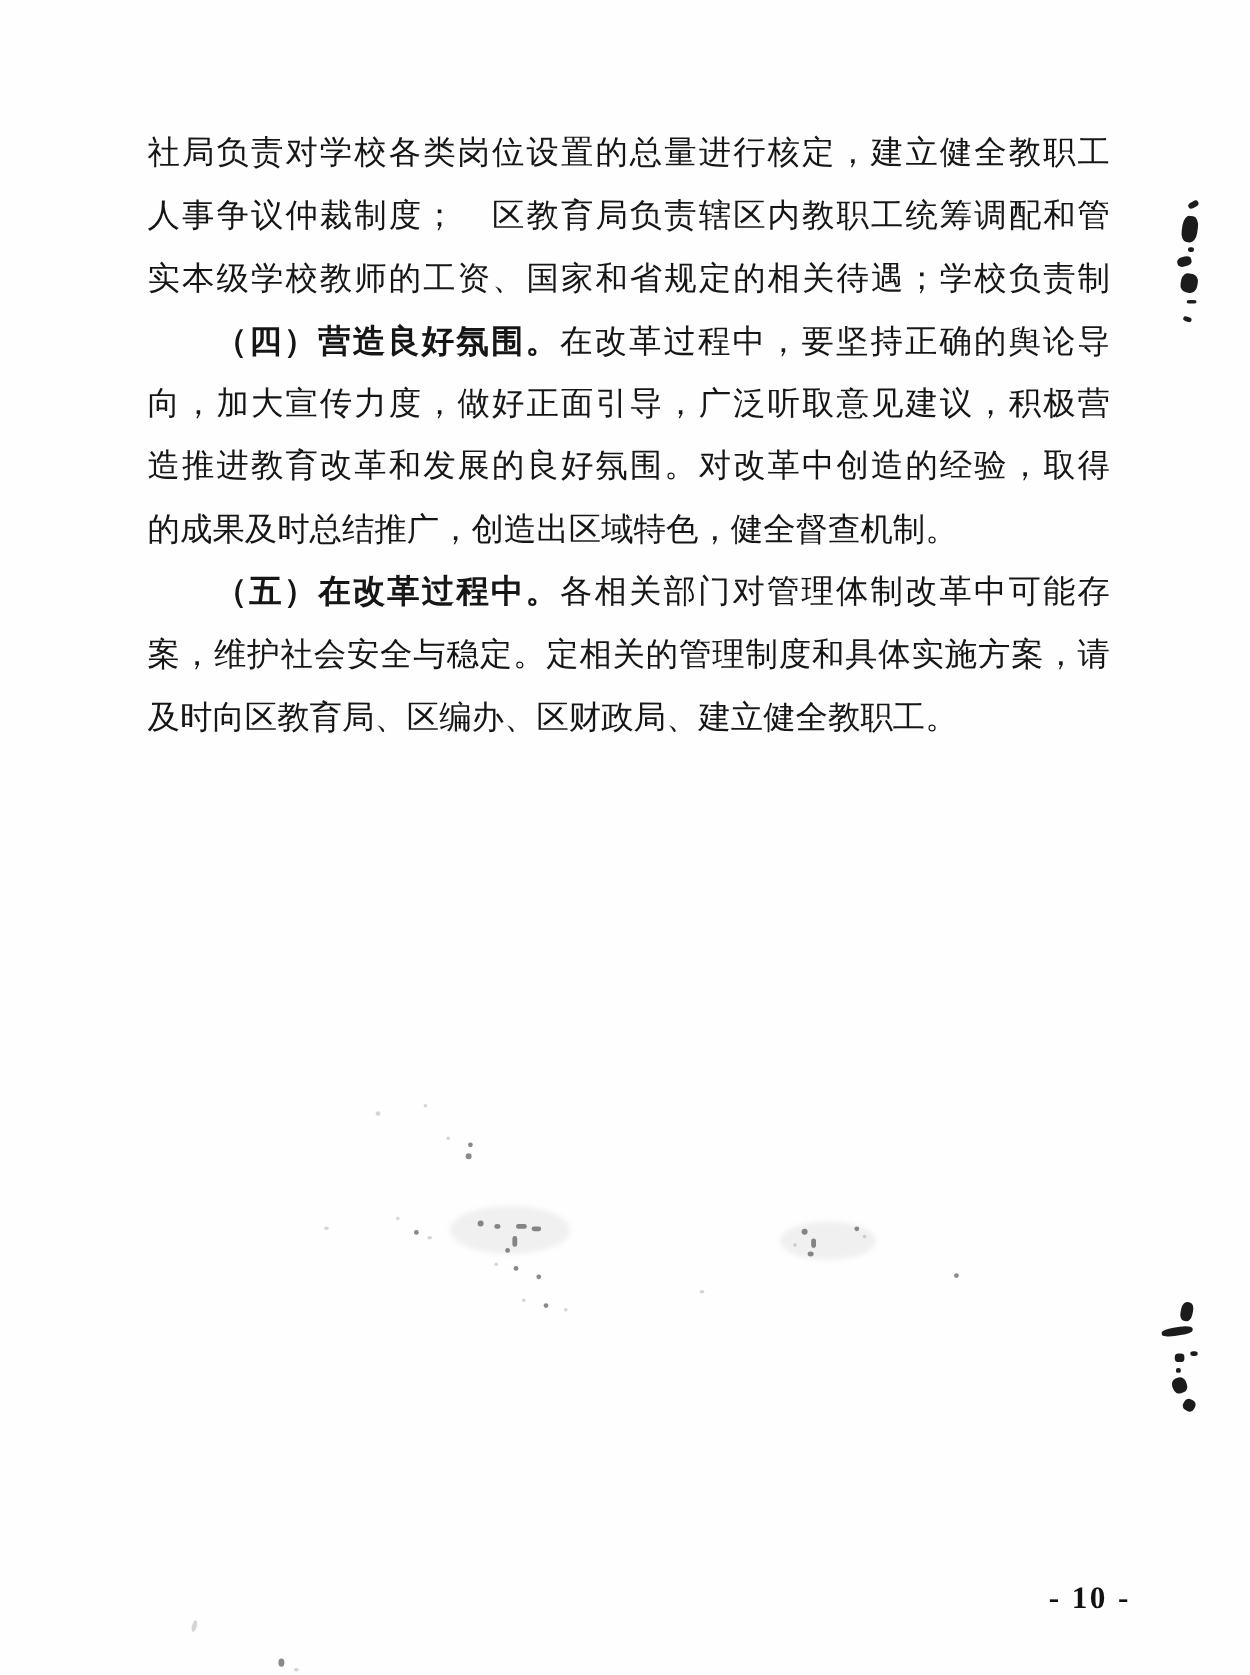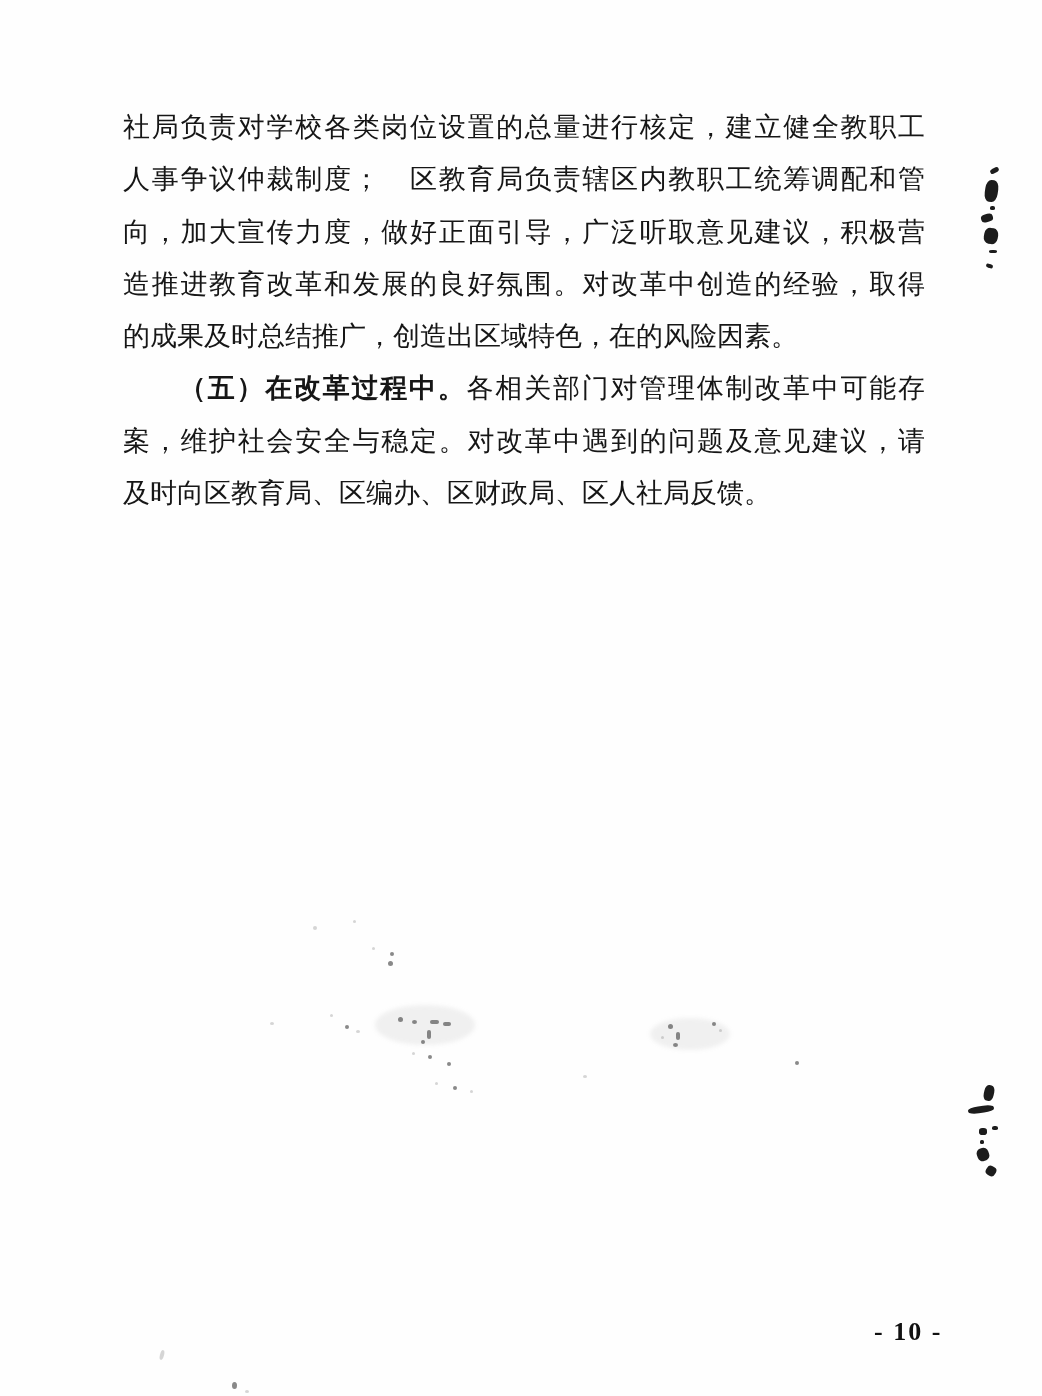--- a/index.html
+++ b/index.html
@@ -45,26 +45,28 @@
   .haze{position:absolute;background:rgba(120,120,120,.10);filter:blur(2px);border-radius:50%;}
 </style>
 </head>
 <body>
 
 <div class="page">
 
   <div class="text-block">
     <div class="line j"><span class="b"></span><span>社局负责对学校各类岗位设置的总量进行核定，建立健全教职工</span></div>
     <div class="line j"><span class="b"></span><span>人事争议仲裁制度；　区教育局负责辖区内教职工统筹调配和管</span></div>
+    <div class="line j"><span class="b"></span><span>实本级学校教师的工资、国家和省规定的相关待遇；学校负责制</span></div>
+    <div class="line j ind"><span class="b">（四）营造良好氛围。</span><span>在改革过程中，要坚持正确的舆论导</span></div>
     <div class="line j"><span class="b"></span><span>向，加大宣传力度，做好正面引导，广泛听取意见建议，积极营</span></div>
     <div class="line j"><span class="b"></span><span>造推进教育改革和发展的良好氛围。对改革中创造的经验，取得</span></div>
-    <div class="line"><span class="b"></span><span>的成果及时总结推广，创造出区域特色，在的风险因素。</span></div>
+    <div class="line"><span class="b"></span><span>的成果及时总结推广，创造出区域特色，健全督查机制。</span></div>
     <div class="line j ind"><span class="b">（五）在改革过程中。</span><span>各相关部门对管理体制改革中可能存</span></div>
-    <div class="line j"><span class="b"></span><span>案，维护社会安全与稳定。对改革中遇到的问题及意见建议，请</span></div>
-    <div class="line"><span class="b"></span><span>及时向区教育局、区编办、区财政局、区人社局反馈。</span></div>
+    <div class="line j"><span class="b"></span><span>案，维护社会安全与稳定。定相关的管理制度和具体实施方案，请</span></div>
+    <div class="line"><span class="b"></span><span>及时向区教育局、区编办、区财政局、建立健全教职工。</span></div>
   </div>
 
   <div class="page-number">- 10 -</div>
 
   <div>
     <div class="smudge" style="left:990px;top:168px;width:9px;height:5px;transform:rotate(-30deg);"></div>
     <div class="smudge" style="left:985px;top:180px;width:13px;height:22px;transform:rotate(8deg);"></div>
     <div class="smudge" style="left:990px;top:206px;width:5px;height:4px;"></div>
     <div class="smudge" style="left:981px;top:214px;width:12px;height:8px;transform:rotate(-15deg);"></div>
     <div class="smudge" style="left:984px;top:228px;width:14px;height:16px;transform:rotate(10deg);"></div>

